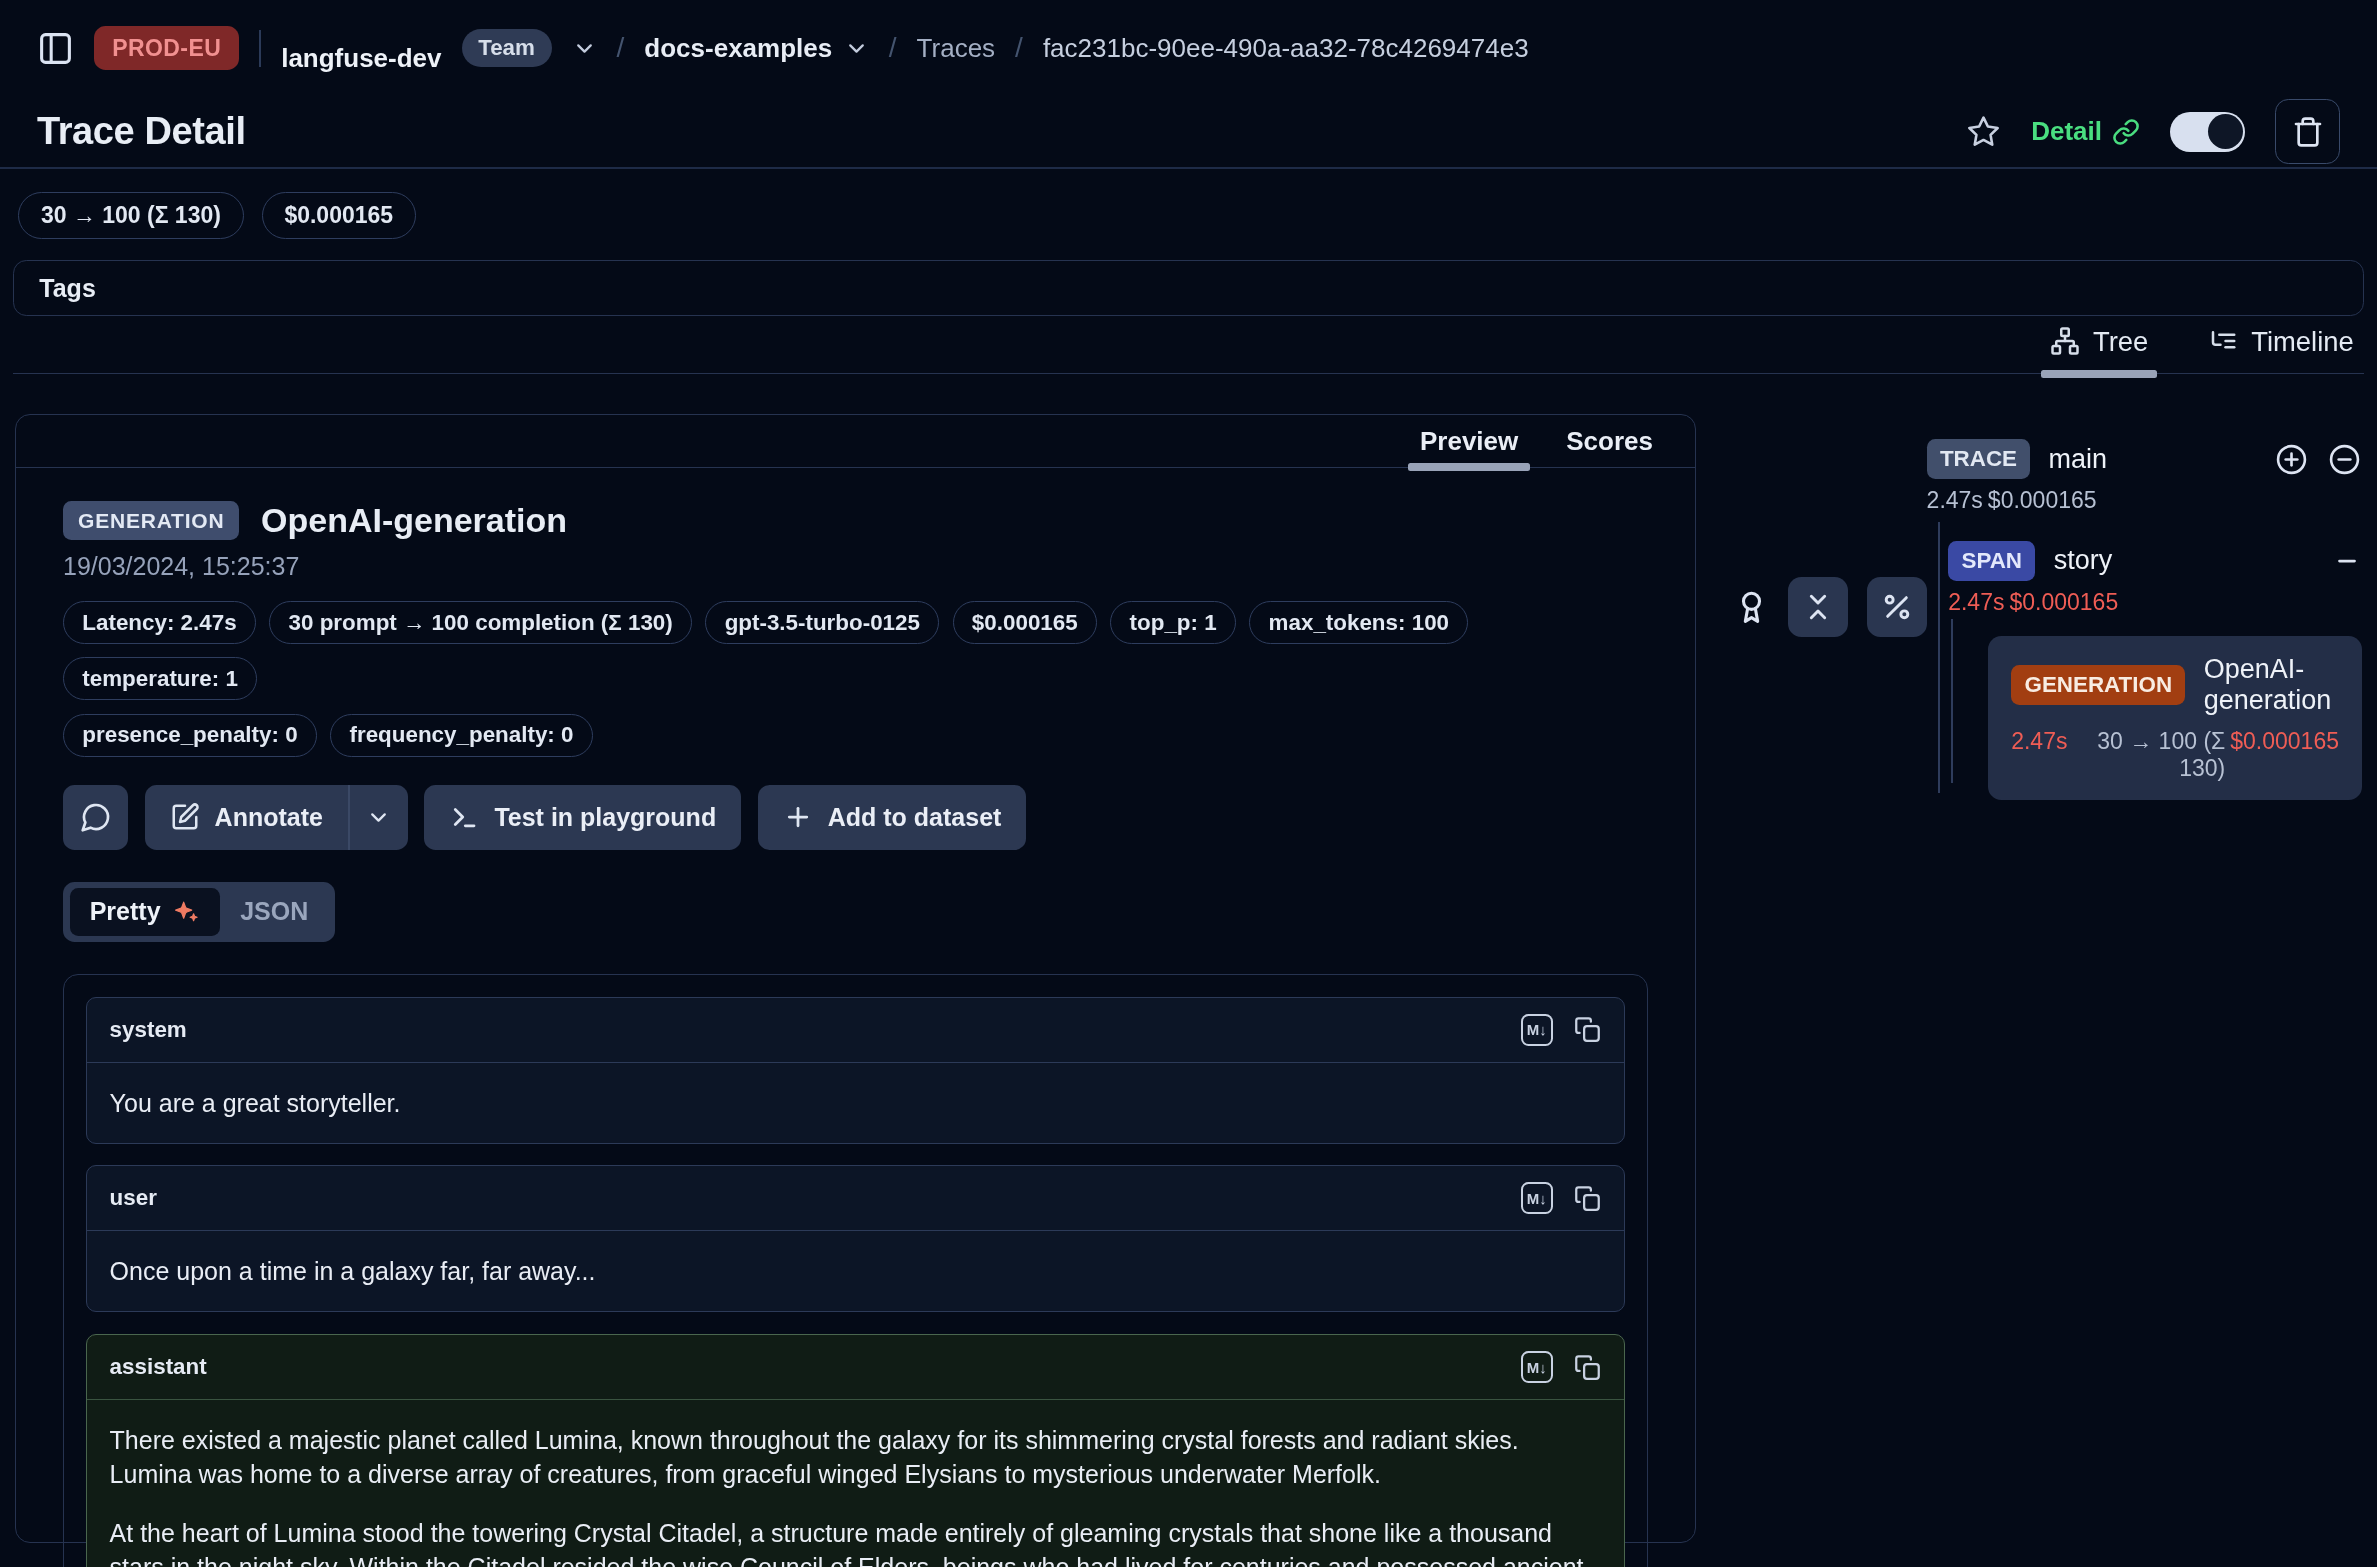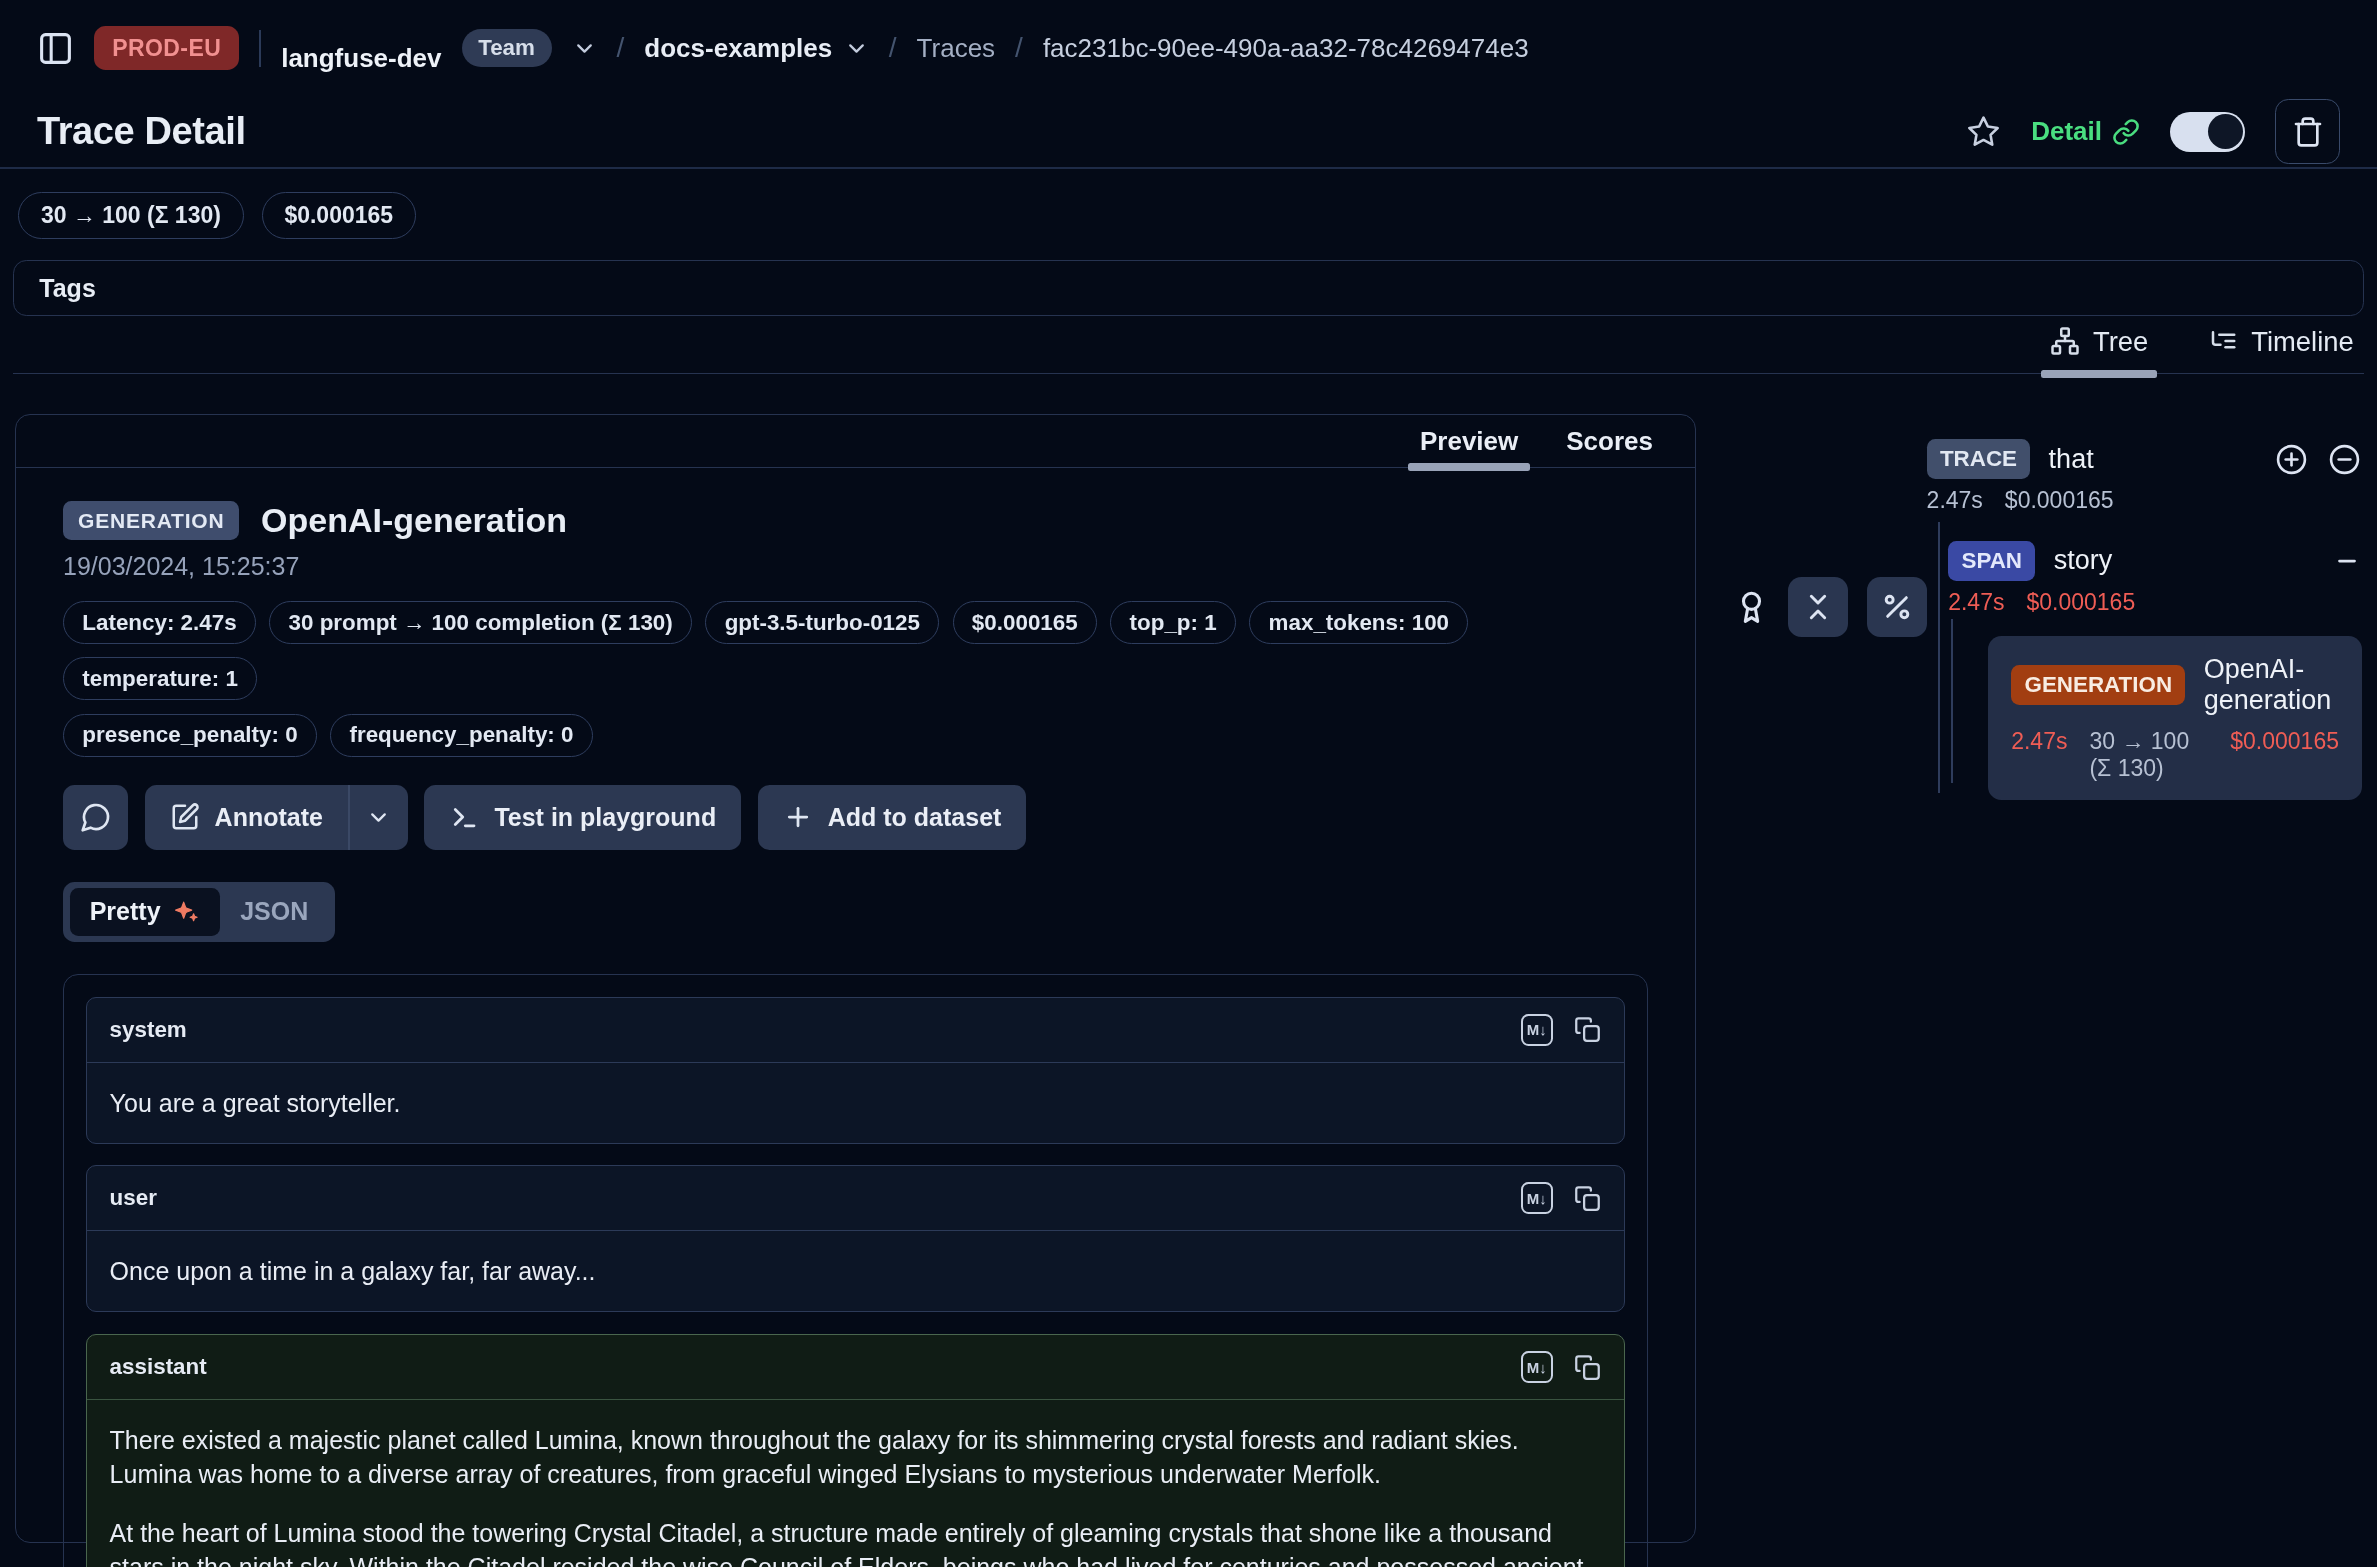--- a/index.html
+++ b/index.html
@@ -118,21 +118,21 @@
   .side-btn { width:60px; height:60px; background:#2a3650; border-radius:13.3px;
     display:flex; align-items:center; justify-content:center; color:#dde4f2; cursor:pointer; }
 
   .tree { margin-top:25px; }
   .tree-row { display:flex; align-items:center; gap:18.3px; cursor:pointer; }
   .tree-badge { font-size:22.4px; font-weight:700; padding:6.7px 13.3px; border-radius:8.3px; }
   .badge-trace { background:#414f6b; color:#e2e8f2; }
   .badge-span { background:#3a49a4; color:#e3e8fb; }
   .badge-gen { background:#a23e11; color:#f8ece2; }
   .tree-name { font-size:27px; color:#eef2f8; }
-  .tree-metrics { display:flex; gap:22px; margin-top:8.3px; font-size:23px; color:#b7c1d3; }
+  .tree-metrics { display:flex; gap:5px; margin-top:8.3px; font-size:23px; color:#b7c1d3;text-align:right; }
   .tree-metrics .red { color:#ef5d55; }
   .row-icons { margin-left:auto; display:flex; align-items:center; gap:18.3px; color:#dde4f2; }
   .tree-children { position:relative; margin-left:21.6px; padding-top:27px; }
   .tree-children::before { content:''; position:absolute; left:-10px; top:8.3px; bottom:6.7px;
     width:1.7px; background:#2e3c5c; }
   .tree-children.lvl2 { margin-left:40px; padding-top:20px; }
   .tree-children.lvl2::before { left:-37px; top:3.3px; bottom:16.6px; }
   .gen-card { background:#232e47; border-radius:13.3px; padding:18.3px 23px; cursor:pointer; }
   .gen-card .tree-metrics { margin-top:11.6px; }
 </style>
@@ -408,21 +408,21 @@
               <circle cx="17.5" cy="17.5" r="2.6"></circle>
             </svg>
         </span>
       </span>
     </div>
 
     <div class="tree">
 
       <div class="tree-row">
         <span class="tree-badge badge-trace">TRACE</span>
-        <span class="tree-name">that</span>
+        <span class="tree-name">main</span>
         <span class="row-icons">
           <span class="icon">
             <svg width="35" height="35" viewBox="0 0 24 24" fill="none" stroke="currentColor" stroke-width="1.8" stroke-linecap="round">
                 <circle cx="12" cy="12" r="9.2"></circle>
                 <path d="M12 8v8"></path>
                 <path d="M8 12h8"></path>
               </svg>
           </span>
           <span class="icon">
             <svg width="35" height="35" viewBox="0 0 24 24" fill="none" stroke="currentColor" stroke-width="1.8" stroke-linecap="round">

